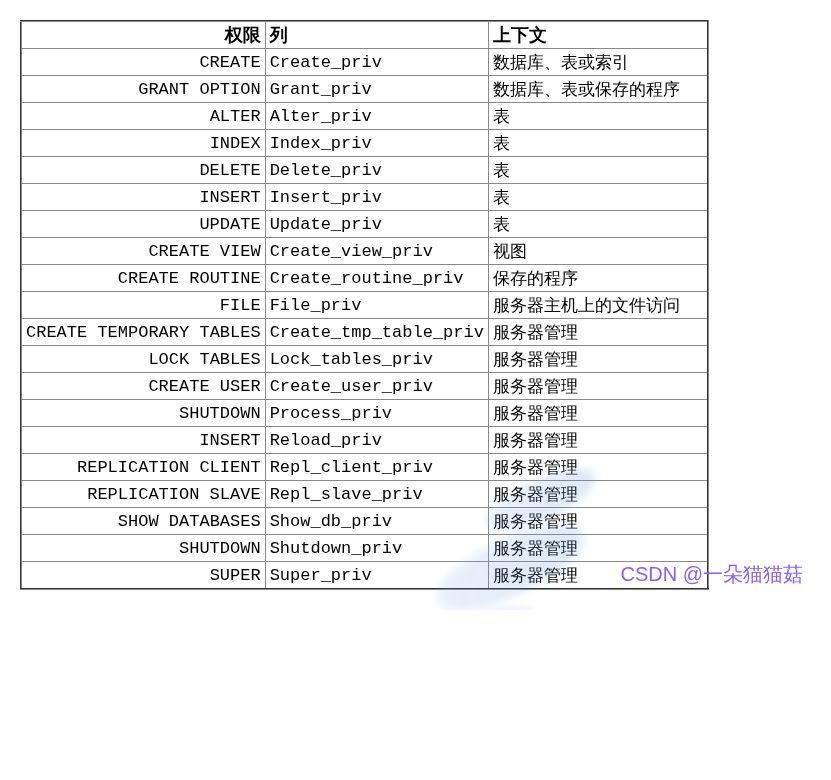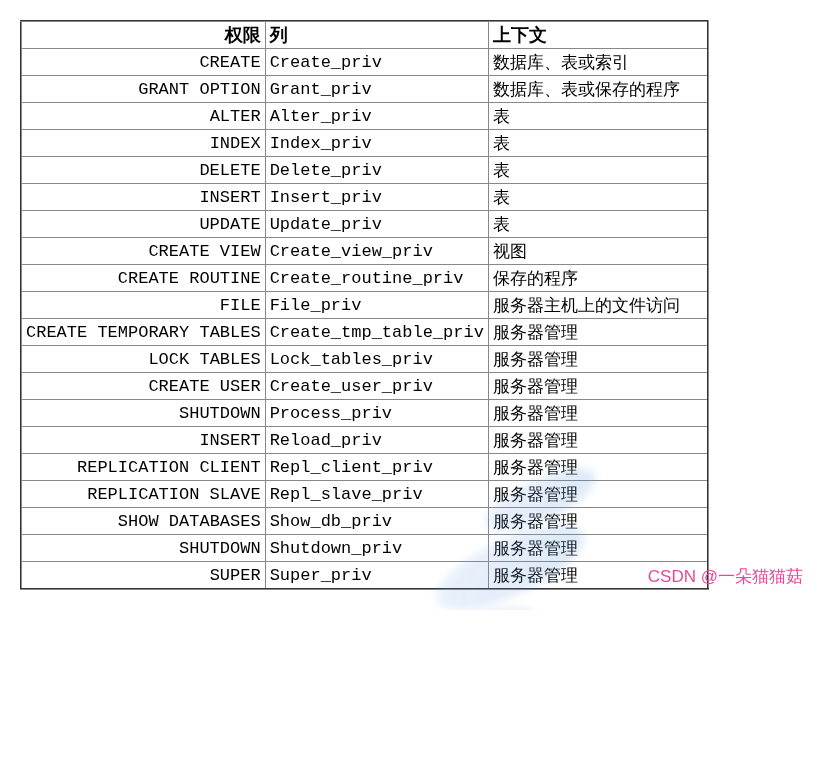--- a/index.html
+++ b/index.html
@@ -31,22 +31,22 @@
       font-family: "SimSun", "宋体", serif;
       font-size: 18px;
     }
     .col-perm { min-width: 225px; text-align: right; }
     .col-col { min-width: 210px; }
     .col-ctx { min-width: 210px; }
     .watermark {
       position: absolute;
       bottom: 22px;
       right: 28px;
-      font-size: 17px;
-      color: #ec4899;
+      font-size: 20px;
+      color: #8b5cf6;
       font-family: Arial, sans-serif;
       pointer-events: none;
     }
     .brush-stroke {
       position: absolute;
       background: linear-gradient(135deg, rgba(120,170,230,0.15), rgba(80,140,210,0.20));
       border-radius: 80px / 30px;
       pointer-events: none;
       transform: rotate(-25deg);
       filter: blur(4px);

